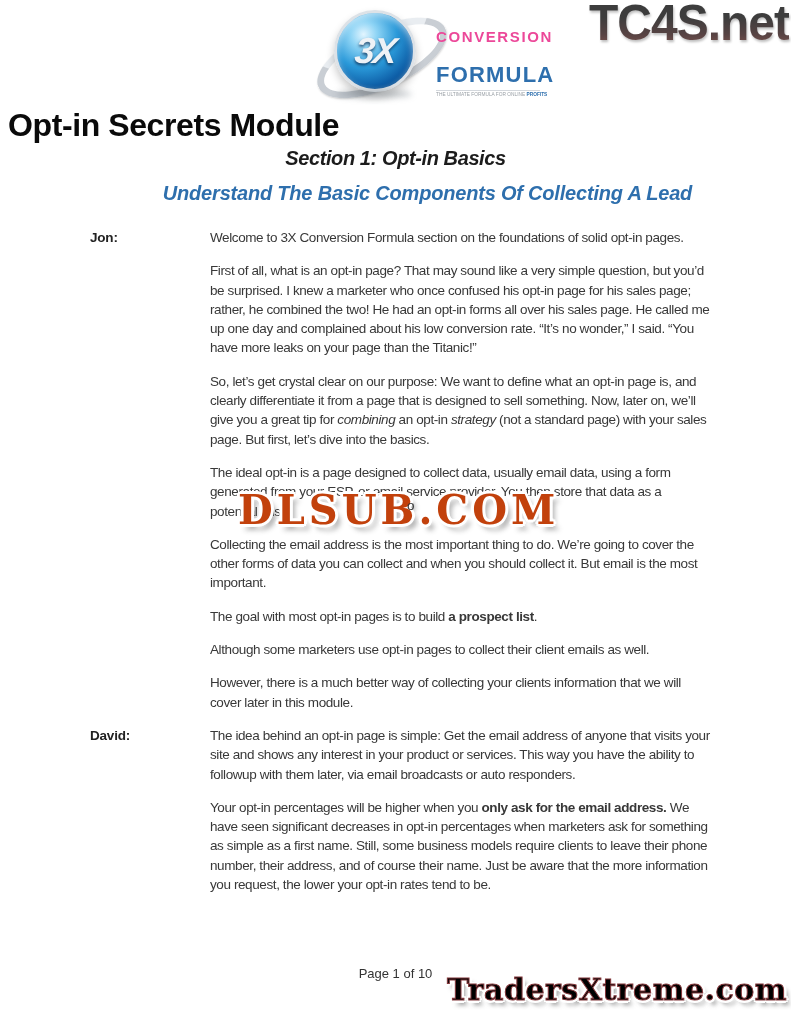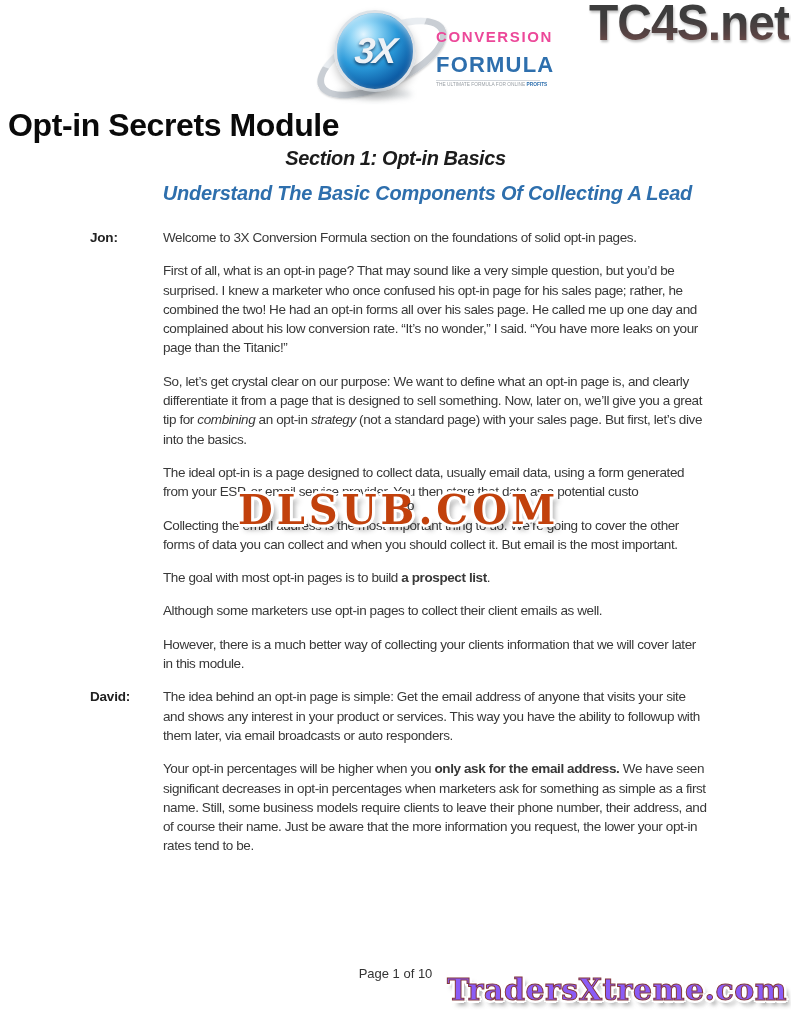--- a/index.html
+++ b/index.html
@@ -24,21 +24,21 @@
   .logo .x3{
     font-weight:bold;font-style:italic;font-size:36px;color:#eef2f6;
     text-shadow:0 2px 3px rgba(5,40,80,.75);transform:skewX(-6deg);letter-spacing:-2px;
   }
   .logo .shadow{
     position:absolute;left:22px;top:86px;width:76px;height:8px;border-radius:50%;
     background:rgba(90,100,110,.35);filter:blur(3px);
   }
   .logo .txt{position:absolute;left:122px;top:24px;width:130px;}
   .logo .l1{font-size:15px;font-weight:bold;color:#ec4899;letter-spacing:1.6px;}
-  .logo .l2{font-size:22px;font-weight:bold;color:#2e6fad;letter-spacing:1.2px;margin-top:7px;}
+  .logo .l2{font-size:22px;font-weight:bold;color:#2e6fad;letter-spacing:1.2px;margin-top:17px;}
   .logo .l3{font-size:6px;color:#9aa0a6;white-space:nowrap;transform:scale(.8);transform-origin:left top;margin-top:2px;border-top:1px solid #c9ced4;padding-top:1px;}
   .logo .l3 .acc{color:#2e6fad;font-weight:bold;}
 
   
   .tc4s{
     position:absolute;right:2px;top:-6px;font-size:48px;font-weight:bold;
     letter-spacing:-1px;transform:scaleY(1.05);transform-origin:top right;
     color:#4b4040;filter:drop-shadow(1px 2px 1px rgba(0,0,0,.25));
   }
   @supports ((-webkit-background-clip:text) or (background-clip:text)){
@@ -51,21 +51,21 @@
   
   .t-main{position:absolute;top:99px;left:0;width:100%;margin:8px;
     font-size:32px;font-weight:bold;letter-spacing:-0.4px;color:#0a0a0a;}
   .t-section{position:absolute;top:147px;left:0;width:100%;text-align:center;margin:0;
     font-size:20px;font-weight:bold;font-style:italic;letter-spacing:-0.4px;color:#1c1c1c;}
   .t-sub{position:absolute;top:182px;left:0;width:100%;text-align:center;margin:0;
     font-size:20px;font-weight:bold;font-style:italic;letter-spacing:-0.2px;color:#2e6fad;padding-left:32px;}
 
   
   .transcript{position:absolute;left:90px;top:228px;width:620px;z-index:1;}
-  .row{display:flex;margin-bottom:14px;}
+  .row{display:flex;margin-bottom:14px;gap:47px;}
   .speaker{flex:none;width:73px;font-weight:bold;font-size:13.5px;letter-spacing:-0.2px;color:#222;line-height:19.3px;}
   .para{width:545px;font-size:13.5px;letter-spacing:-0.4px;line-height:19.3px;color:#383838;}
   .seg-b{font-weight:bold;}
   .seg-i{font-style:italic;}
 
   
   .dlsub{
     position:absolute;left:238px;top:486px;z-index:20;
     font-family:"DejaVu Serif", serif;font-weight:bold;font-size:40px;letter-spacing:4px;
     color:#c2410c;transform:scaleY(1.02);
@@ -74,21 +74,21 @@
       0 -3px 0 #fff, 0 3px 0 #fff, -3px 0 0 #fff, 3px 0 0 #fff,
       5px 6px 5px rgba(40,40,40,.35);
   }
   .frag{position:absolute;left:407px;top:498px;z-index:21;font-size:13.5px;color:#383838;}
 
   
   .pagenum{position:absolute;top:966px;left:0;width:100%;text-align:center;font-size:13px;color:#333;}
   .tx{
     position:absolute;right:4px;top:972px;z-index:20;
     font-family:"DejaVu Serif", serif;font-weight:bold;font-size:30px;letter-spacing:0.5px;
-    color:#8b5cf6;-webkit-text-stroke:1px #83363a;
+    color:#000000;-webkit-text-stroke:1px #83363a;
     text-shadow:
       -2px -2px 0 #fff, 2px -2px 0 #fff, -2px 2px 0 #fff, 2px 2px 0 #fff,
       0 -2px 0 #fff, 0 3px 0 #fff, -3px 0 0 #fff, 3px 0 0 #fff,
       4px 5px 4px rgba(70,70,70,.55);
   }
 </style>
 </head>
 <body>
 
 <div class="page">

